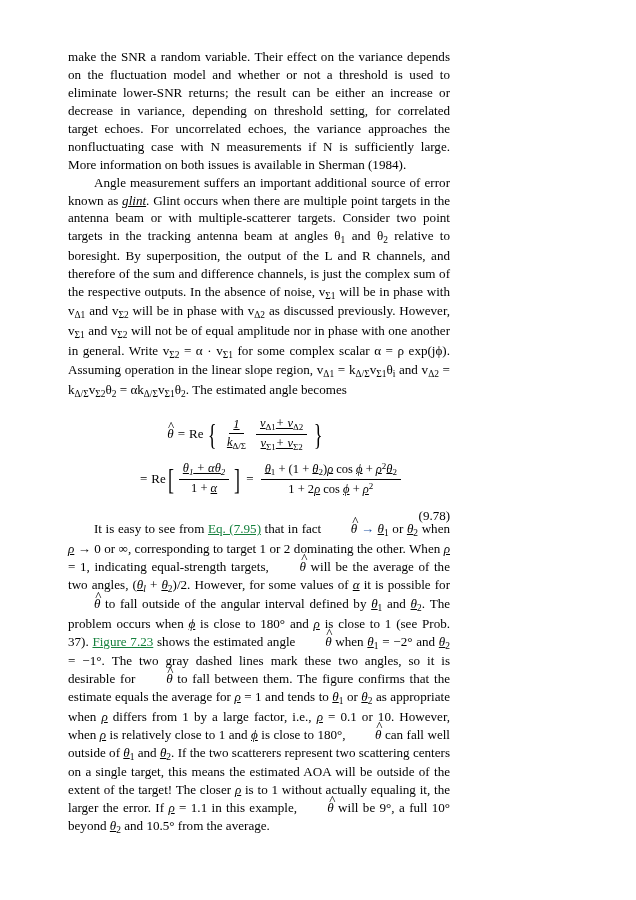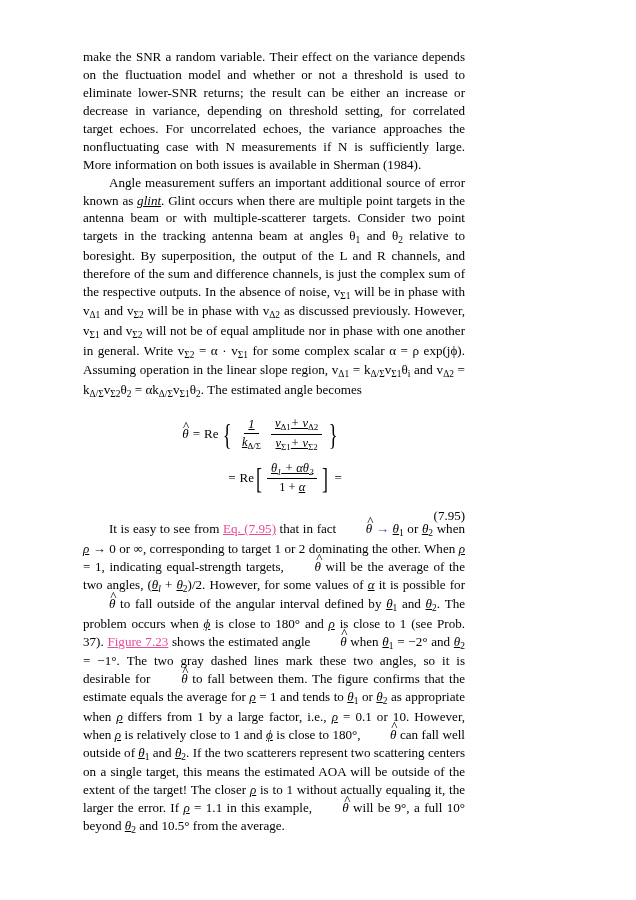--- a/index.html
+++ b/index.html
@@ -13,34 +13,33 @@
     font-family: "Liberation Serif", serif;
     color: #000000;
     overflow: hidden;
   }
   .page {
     position: relative;
     width: 504px;
     height: 900px;
     box-sizing: border-box;
     padding: 48px 54px 40px 68px;
-    margin-left: 15px;
   }
   p {
     margin: 0 0 0 0;
     font-size: 13.1px;
     line-height: 1.37;
     text-align: justify;
     text-justify: inter-word;
     hyphens: none;
   }
   p.indent { text-indent: 26px; }
   .italic { font-style: italic; text-decoration: underline; }
   .link {
-    color: #ec4899;
+    color: #15803d;
     text-decoration: underline;
   }
   
   .eq-block {
     position: relative;
     margin: 14px 0 10px 0;
     min-height: 96px;
   }
   .eq-inner {
     display: flex;
@@ -145,22 +144,26 @@
       <div class="eq-line eq-line-2">
         = <span class="gap"></span>
         <span>Re</span>
         <span class="bracket">[</span>
         <span class="frac">
           <span class="num italic">θ<sub>1</sub> + αθ<sub>2</sub></span>
           <span class="den">1 + <span class="italic">α</span></span>
         </span>
         <span class="bracket">]</span>
         <span class="gap"></span>= <span class="gap"></span>
+        <span class="frac">
+          <span class="num"><span class="italic">θ</span><sub>1</sub> + (1 + <span class="italic">θ</span><sub>2</sub>)<span class="italic">ρ</span> cos <span class="italic">ϕ</span> + <span class="italic">ρ</span><sup>2</sup><span class="italic">θ</span><sub>2</sub></span>
+          <span class="den">1 + 2<span class="italic">ρ</span> cos <span class="italic">ϕ</span> + <span class="italic">ρ</span><sup>2</sup></span>
+        </span>
       </div>
 
     </div>
-    <div class="eq-num">(7.95)</div>
+    <div class="eq-num">(9.78)</div>
   </div>
 
 
   <p class="indent">It is easy to see from <a class="link" href="#">Eq. (7.95)</a> that in fact <span class="hat-theta">θ</span> <span style="color:#1a4fa0">→</span> <span class="italic">θ</span><sub>1</sub> or <span class="italic">θ</span><sub>2</sub> when <span class="italic">ρ</span> → 0 or ∞, corresponding to target 1 or 2 dominating the other. When <span class="italic">ρ</span> = 1, indicating equal-strength targets, <span class="hat-theta">θ</span> will be the average of the two angles, (<span class="italic">θ<sub>l</sub></span> + <span class="italic">θ</span><sub>2</sub>)/2. However, for some values of <span class="italic">α</span> it is possible for <span class="hat-theta">θ</span> to fall outside of the angular interval defined by <span class="italic">θ</span><sub>1</sub> and <span class="italic">θ</span><sub>2</sub>. The problem occurs when <span class="italic">ϕ</span> is close to 180° and <span class="italic">ρ</span> is close to 1 (see Prob. 37). <a class="link" href="#">Figure 7.23</a> shows the estimated angle <span class="hat-theta">θ</span> when <span class="italic">θ</span><sub>1</sub> = −2° and <span class="italic">θ</span><sub>2</sub> = −1°. The two gray dashed lines mark these two angles, so it is desirable for <span class="hat-theta">θ</span> to fall between them. The figure confirms that the estimate equals the average for <span class="italic">ρ</span> = 1 and tends to <span class="italic">θ</span><sub>1</sub> or <span class="italic">θ</span><sub>2</sub> as appropriate when <span class="italic">ρ</span> differs from 1 by a large factor, i.e., <span class="italic">ρ</span> = 0.1 or 10. However, when <span class="italic">ρ</span> is relatively close to 1 and <span class="italic">ϕ</span> is close to 180°, <span class="hat-theta">θ</span> can fall well outside of <span class="italic">θ</span><sub>1</sub> and <span class="italic">θ</span><sub>2</sub>. If the two scatterers represent two scattering centers on a single target, this means the estimated AOA will be outside of the extent of the target! The closer <span class="italic">ρ</span> is to 1 without actually equaling it, the larger the error. If <span class="italic">ρ</span> = 1.1 in this example, <span class="hat-theta">θ</span> will be 9°, a full 10° beyond <span class="italic">θ</span><sub>2</sub> and 10.5° from the average.</p>
 
 </div>
 
 </body></html>

